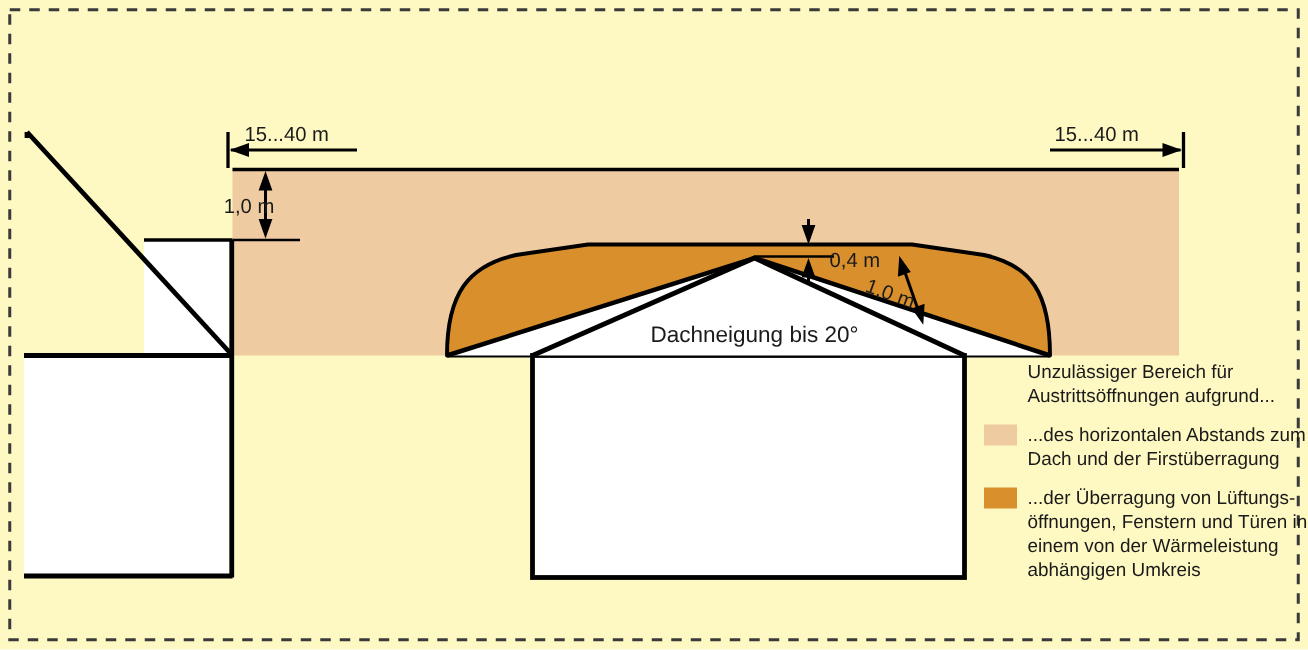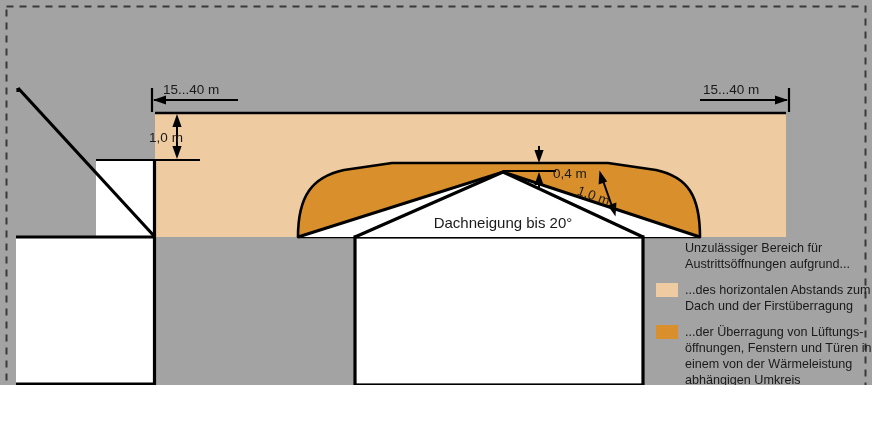--- a/index.html
+++ b/index.html
@@ -6,22 +6,22 @@
     margin: 0;
     padding: 0;
     background: #ffffff;
   }
   body {
     font-family: "Liberation Sans", sans-serif;
   }
   #figure-root {
     position: relative;
     width: 872px;
-    height: 385px;
-    background: #a3a3a3;
+    height: 433px;
+    background: #fef9c3;
     overflow: hidden;
   }
   #figure-svg {
     display: block;
     width: 872px;
     height: 433px;
   }
   .dim-text {
     font-family: "Liberation Sans", sans-serif;
     font-size: 13.5px;

